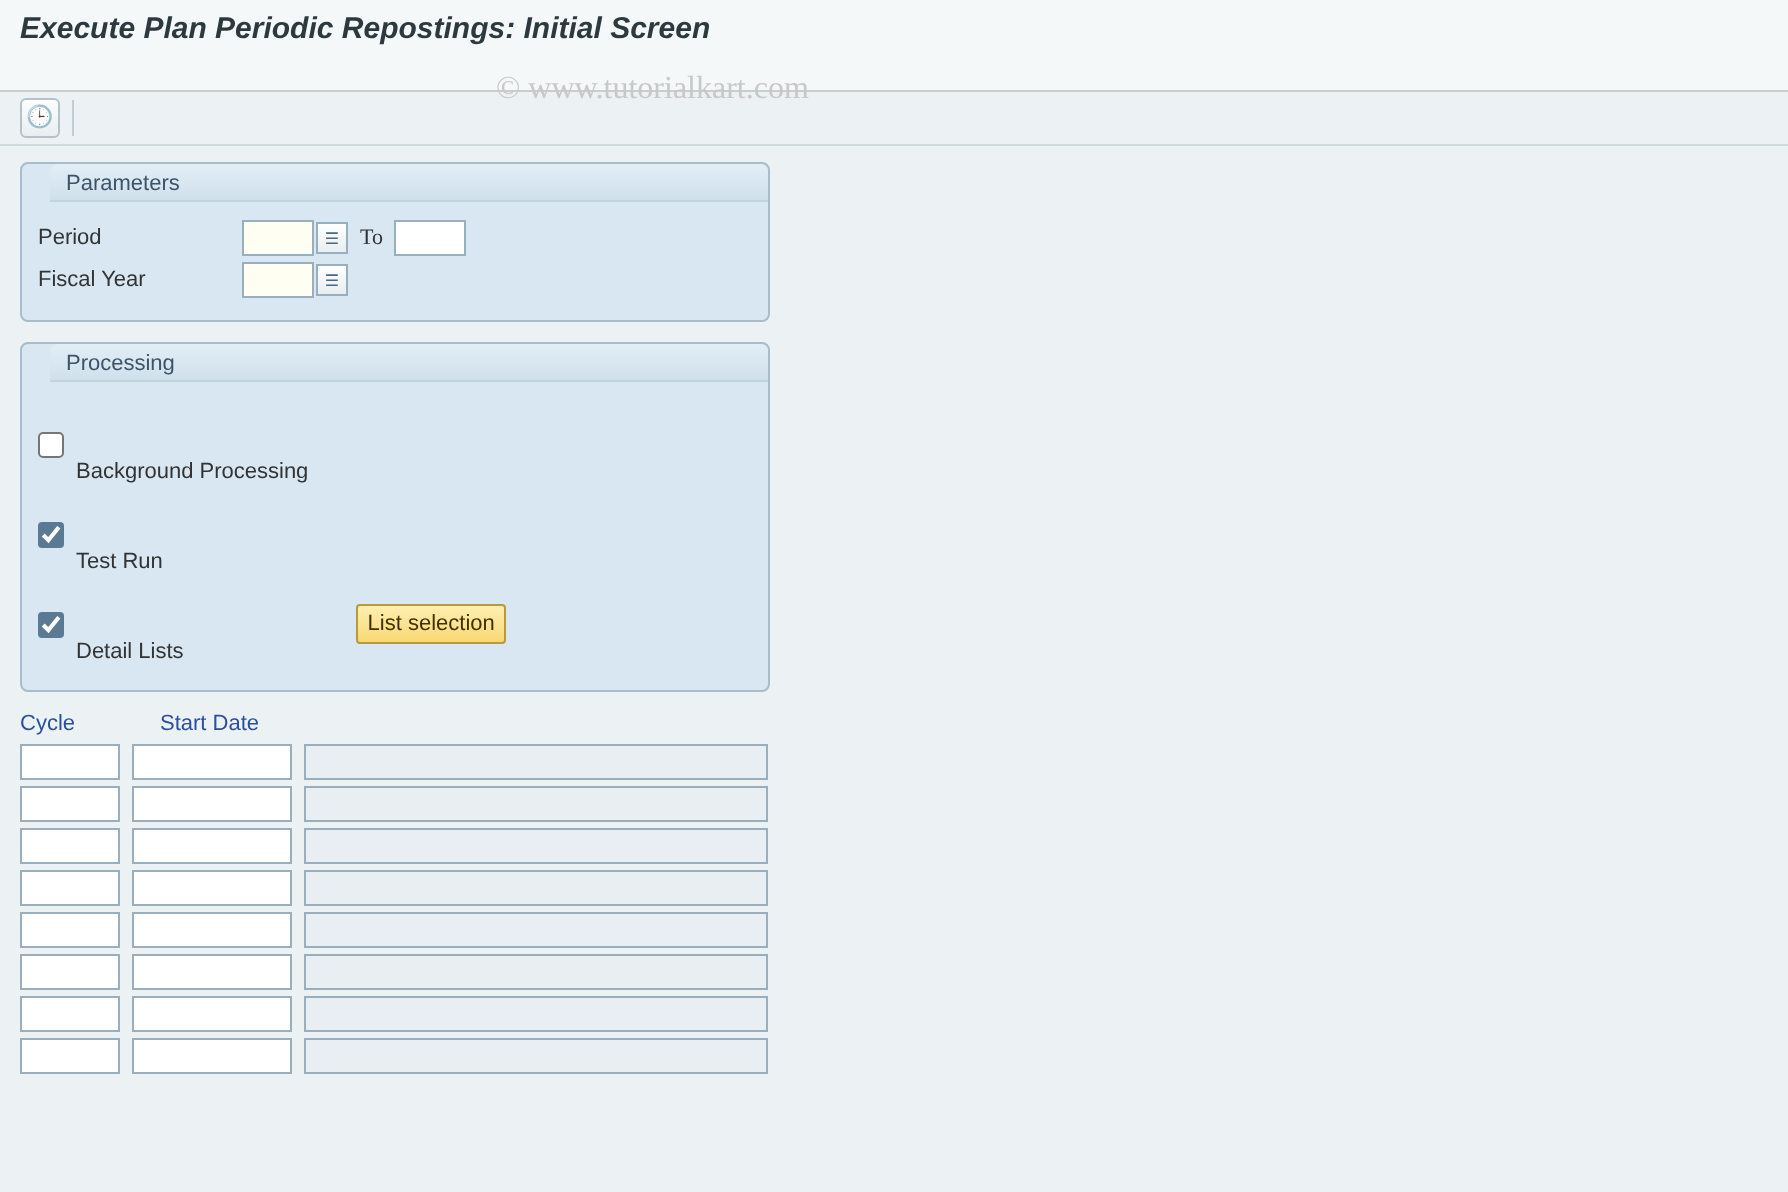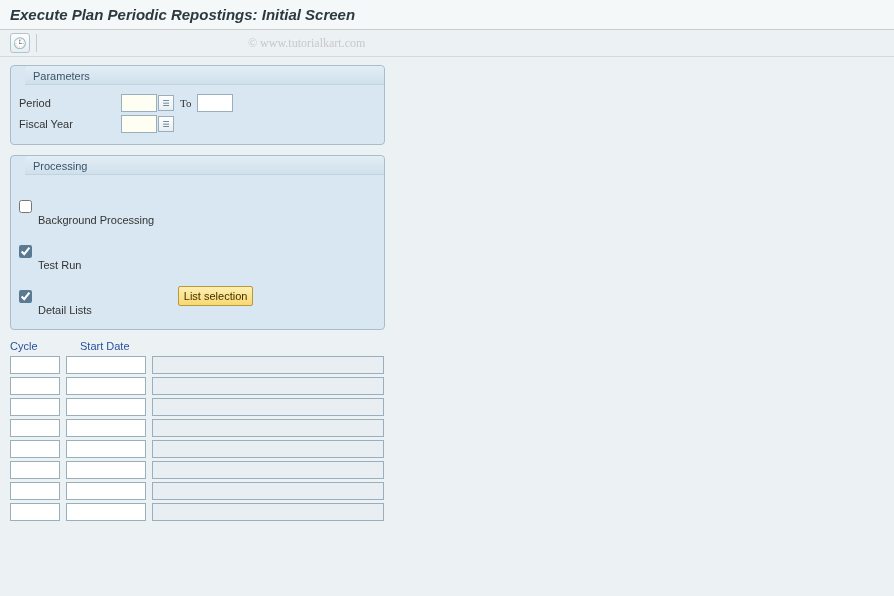--- a/index.html
+++ b/index.html
@@ -9,21 +9,21 @@
       background: #ecf2f3;
       color: #333;
       width: 894px;
       height: 596px;
       overflow: hidden;
       position: relative;
     }
     .title-bar {
       background: #f5f8f9;
       border-bottom: 1px solid #ccc;
-      padding: 6px 10px 6px;
+      padding: 6px 10px 22px;
     }
     .title-bar h1 {
       font-size: 15px;
       font-weight: bold;
       font-style: italic;
       color: #2c3a40;
     }
     .toolbar {
       padding: 3px 10px;
       display: flex;
@@ -89,21 +89,21 @@
     }
     .col-headers { display:flex; gap:20px; color:#2a4fa0; margin:6px 0 4px;}
     .col-headers .ch1{ width:50px;}
     .col-headers .ch2{ width:80px;}
     .datarow { display:flex; gap:6px; margin:3px 0;}
     .datarow input.sap.c1{ width:50px;}
     .datarow input.sap.c2{ width:80px;}
     .datarow input.sap.c3{ width:232px; background:#e8eef2;}
     .watermark {
       position:absolute; top:36px; left:248px;
-      color:#c8c8c8; font-size:12px; font-family: Georgia, serif;
+      color:#c8c8c8; font-size:16px; font-family: Georgia, serif;
       pointer-events:none;
     }
   </style>
 </head>
 <body>
 
 <div class="title-bar">
   <h1>Execute Plan Periodic Repostings: Initial Screen</h1>
 </div>
 

